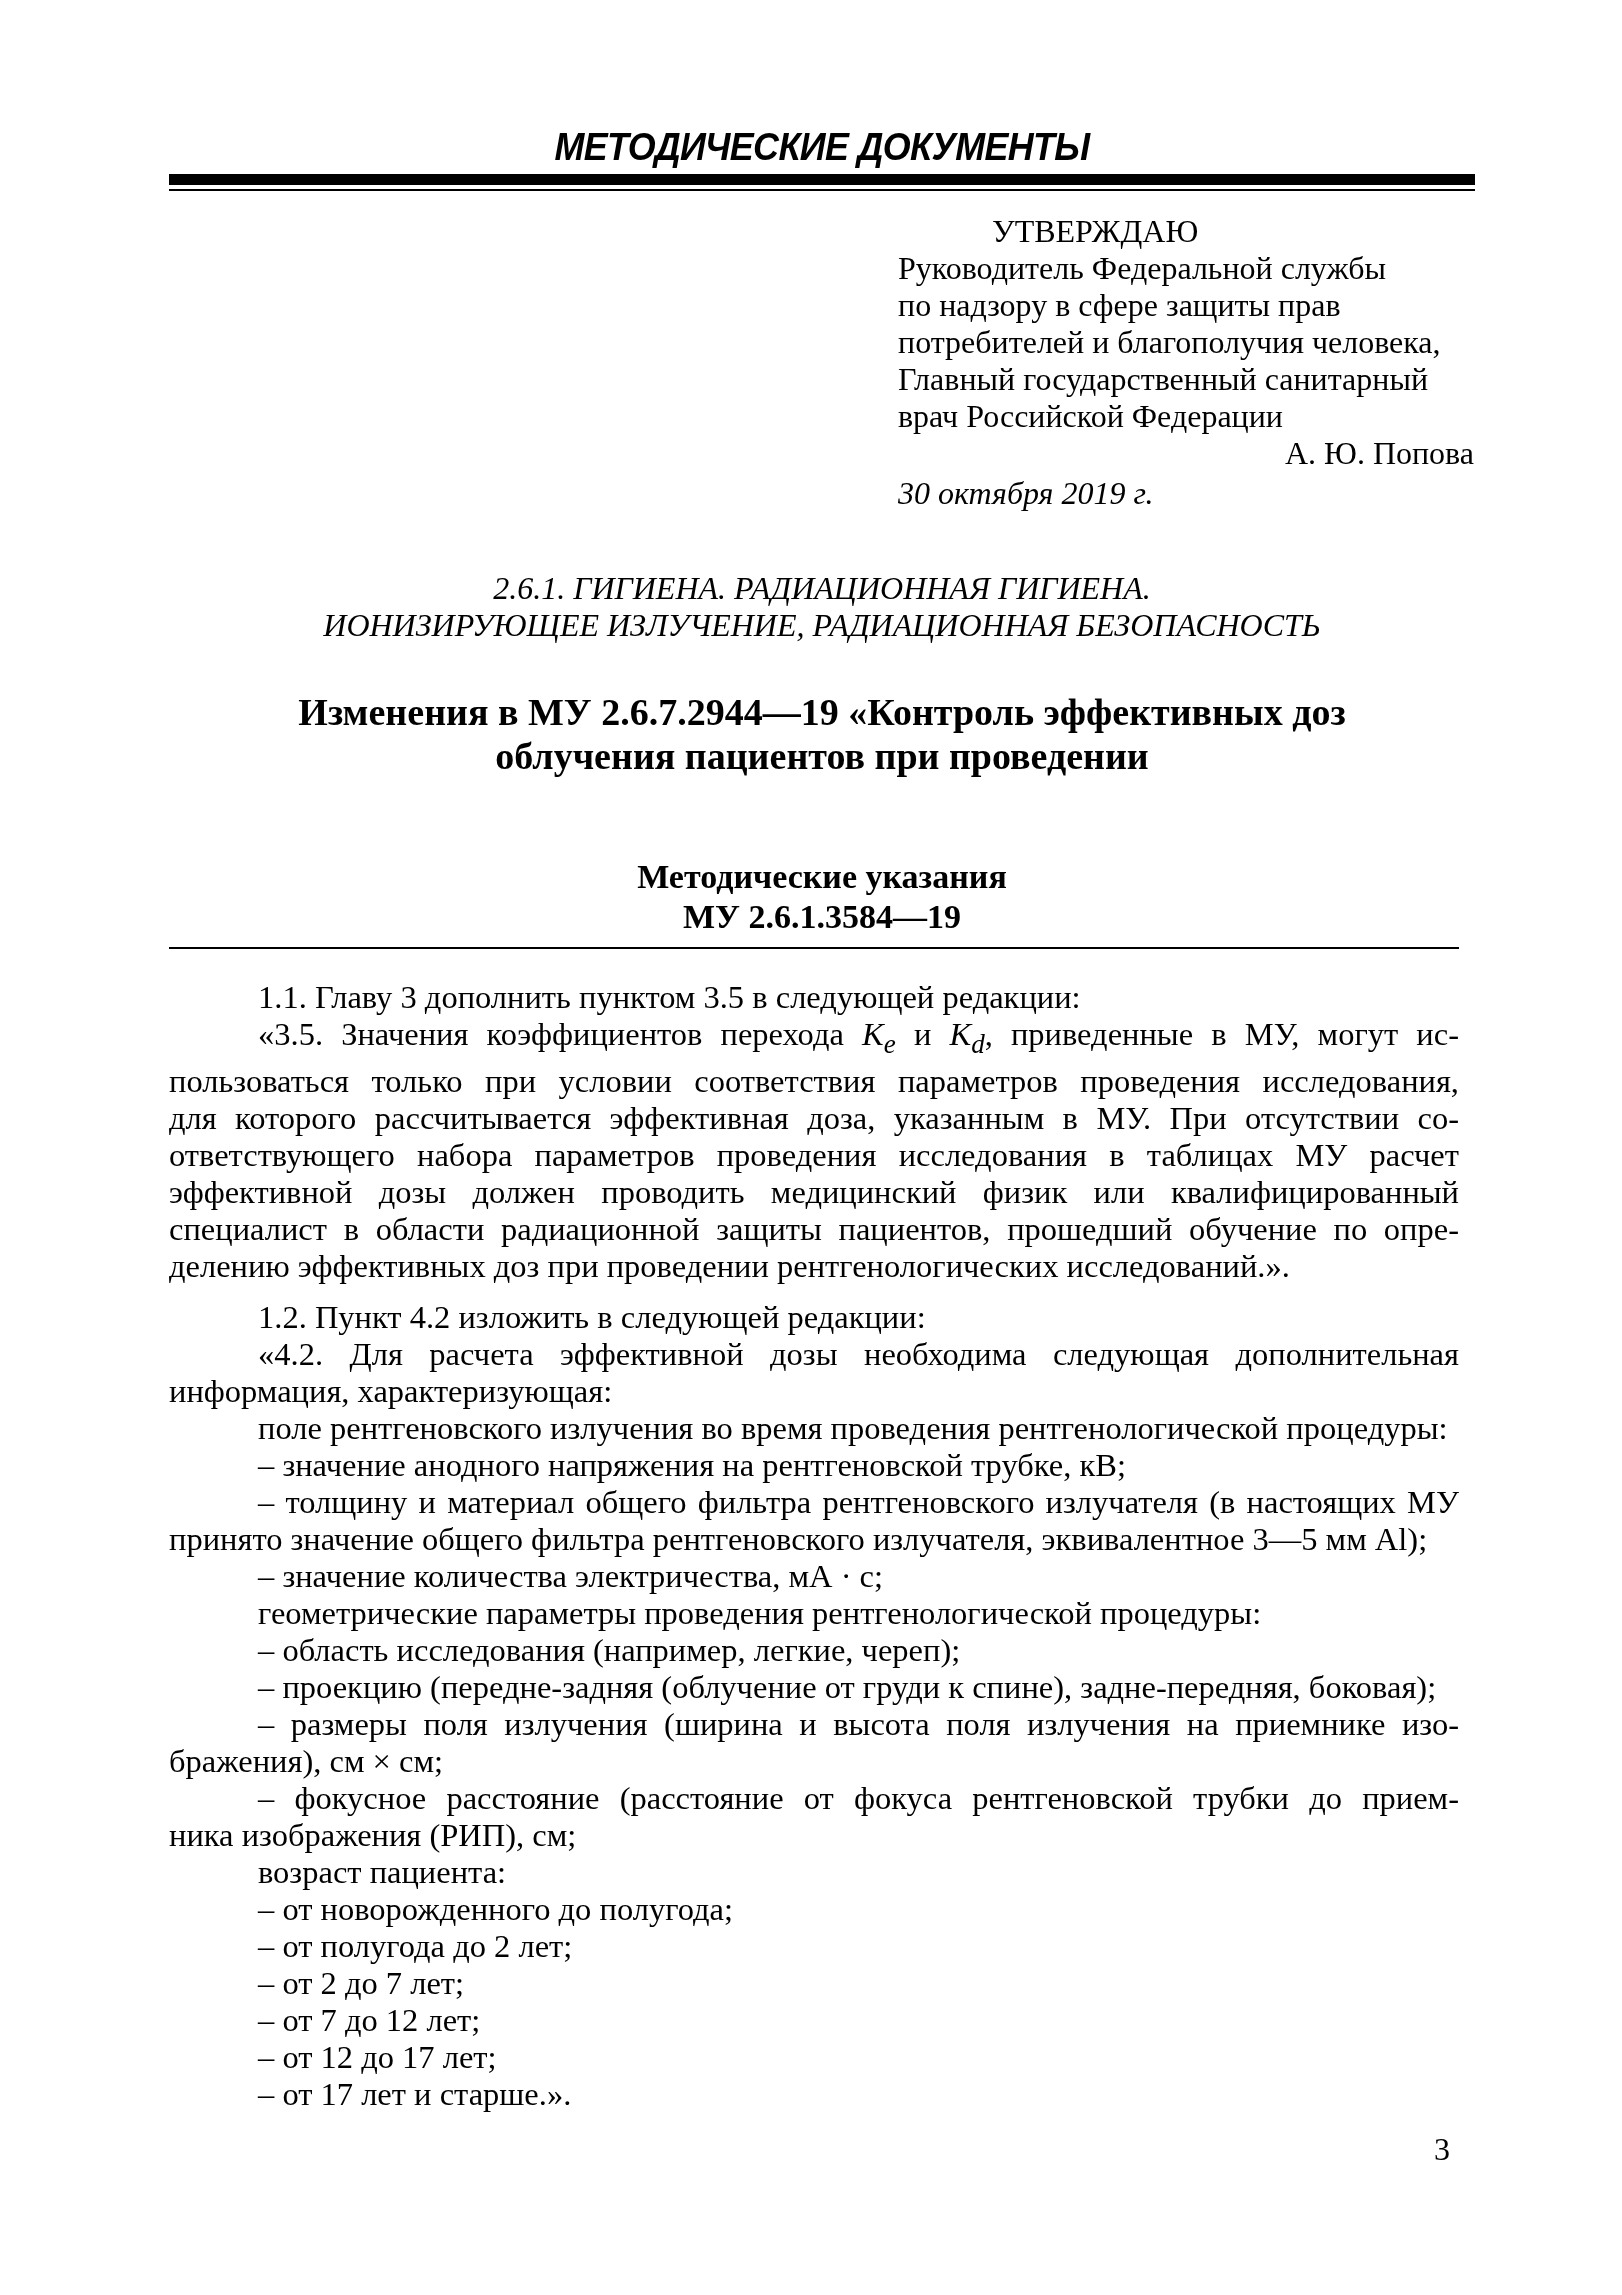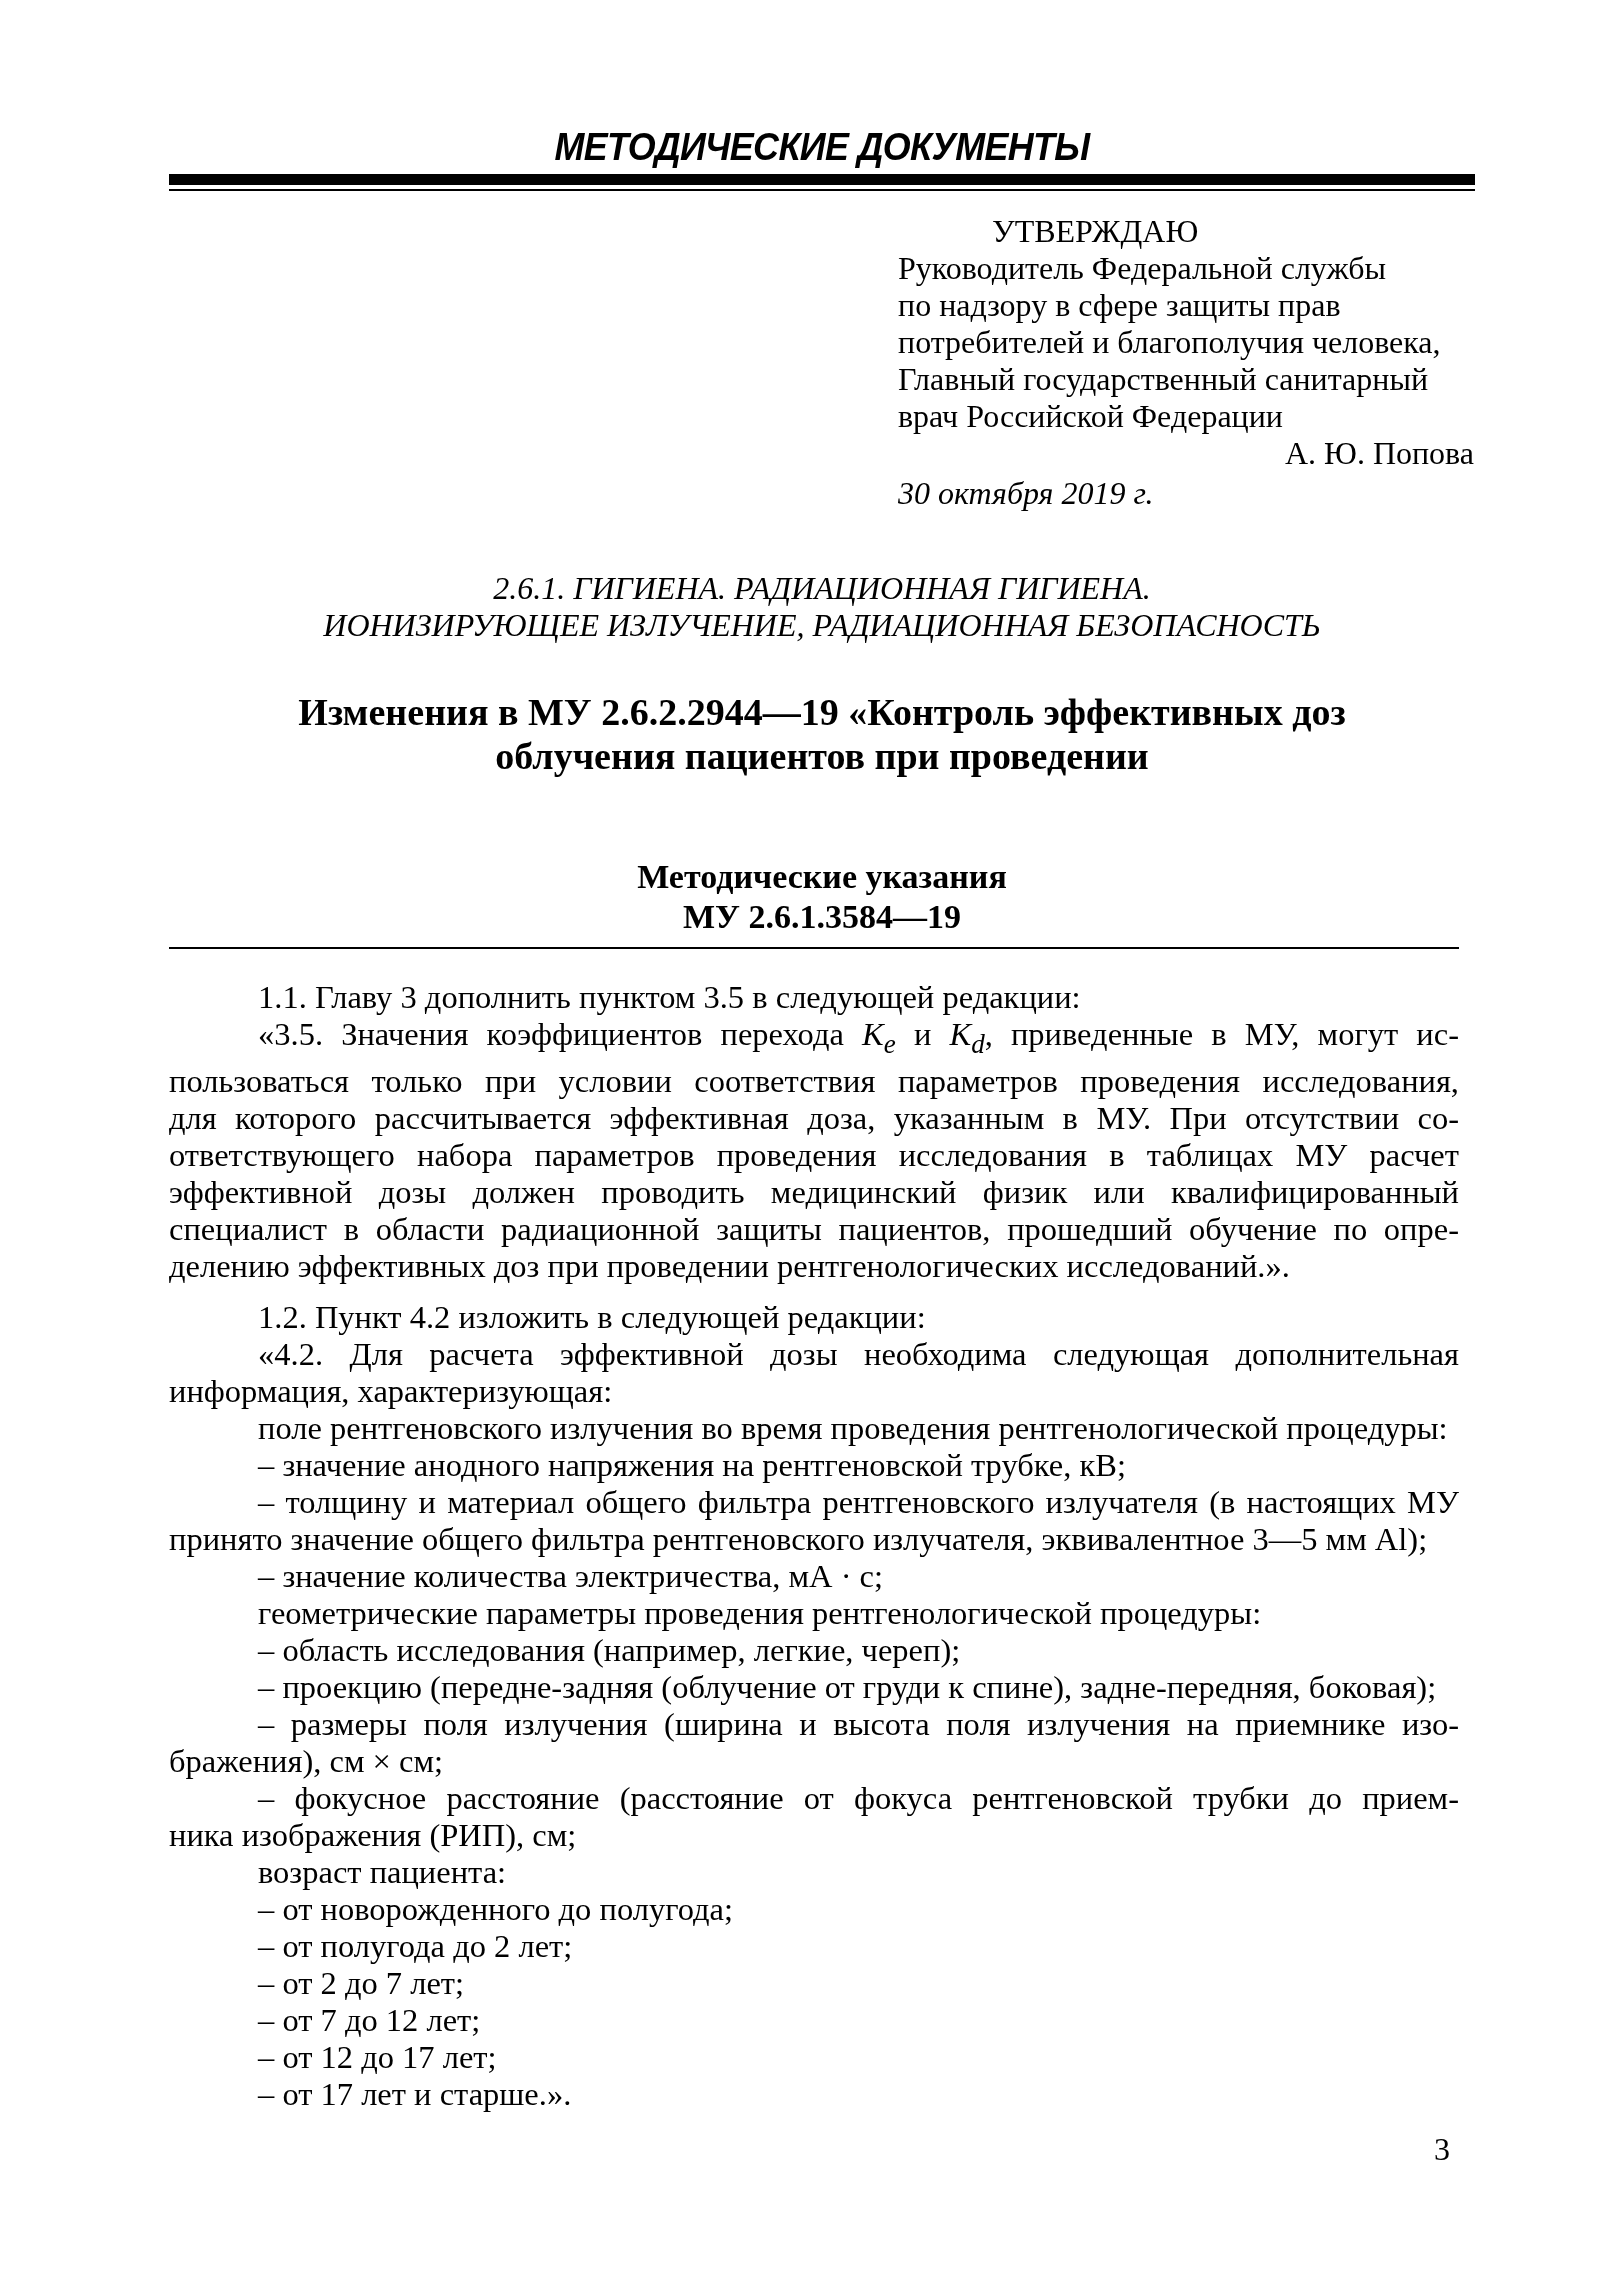--- a/index.html
+++ b/index.html
@@ -43,21 +43,21 @@
     <div class="sign">А. Ю. Попова</div>
     <div class="date">30 октября 2019 г.</div>
   </div>
 
   <div class="section">
     <div>2.6.1. ГИГИЕНА. РАДИАЦИОННАЯ ГИГИЕНА.</div>
     <div>ИОНИЗИРУЮЩЕЕ ИЗЛУЧЕНИЕ, РАДИАЦИОННАЯ БЕЗОПАСНОСТЬ</div>
   </div>
 
   <div class="title">
-    <div>Изменения в МУ 2.6.2.2944—19 «Контроль эффективных доз</div>
+    <div>Изменения в МУ 2.6.7.2944—19 «Контроль эффективных доз</div>
     <div>облучения пациентов при проведении</div>
   </div>
 
   <div class="subtitle">
     <div>Методические указания</div>
     <div>МУ 2.6.1.3584—19</div>
   </div>
 
   <div class="rule-sep"></div>
 

